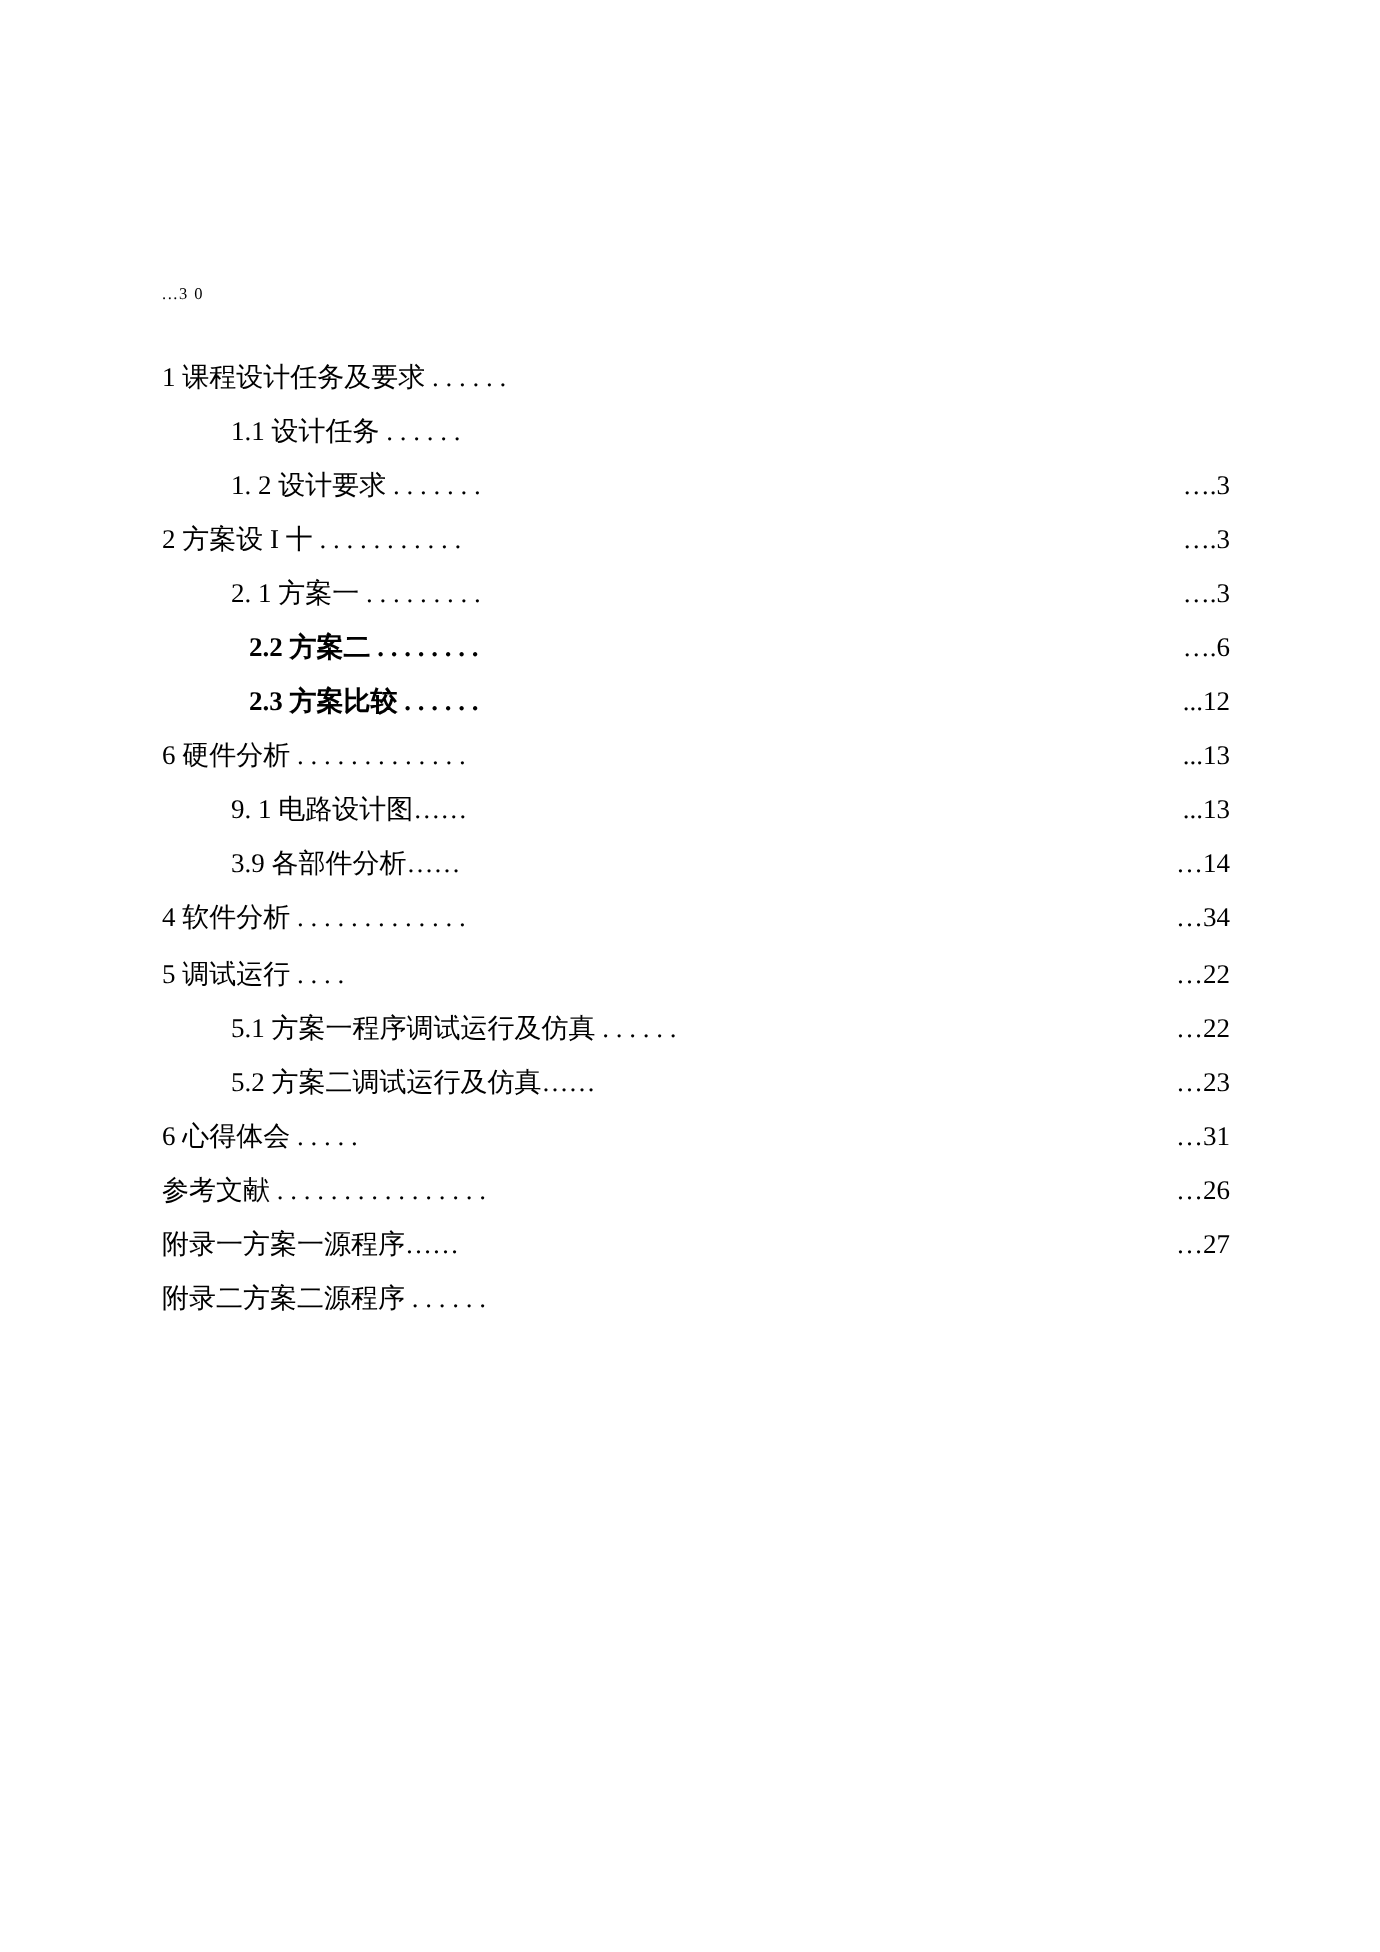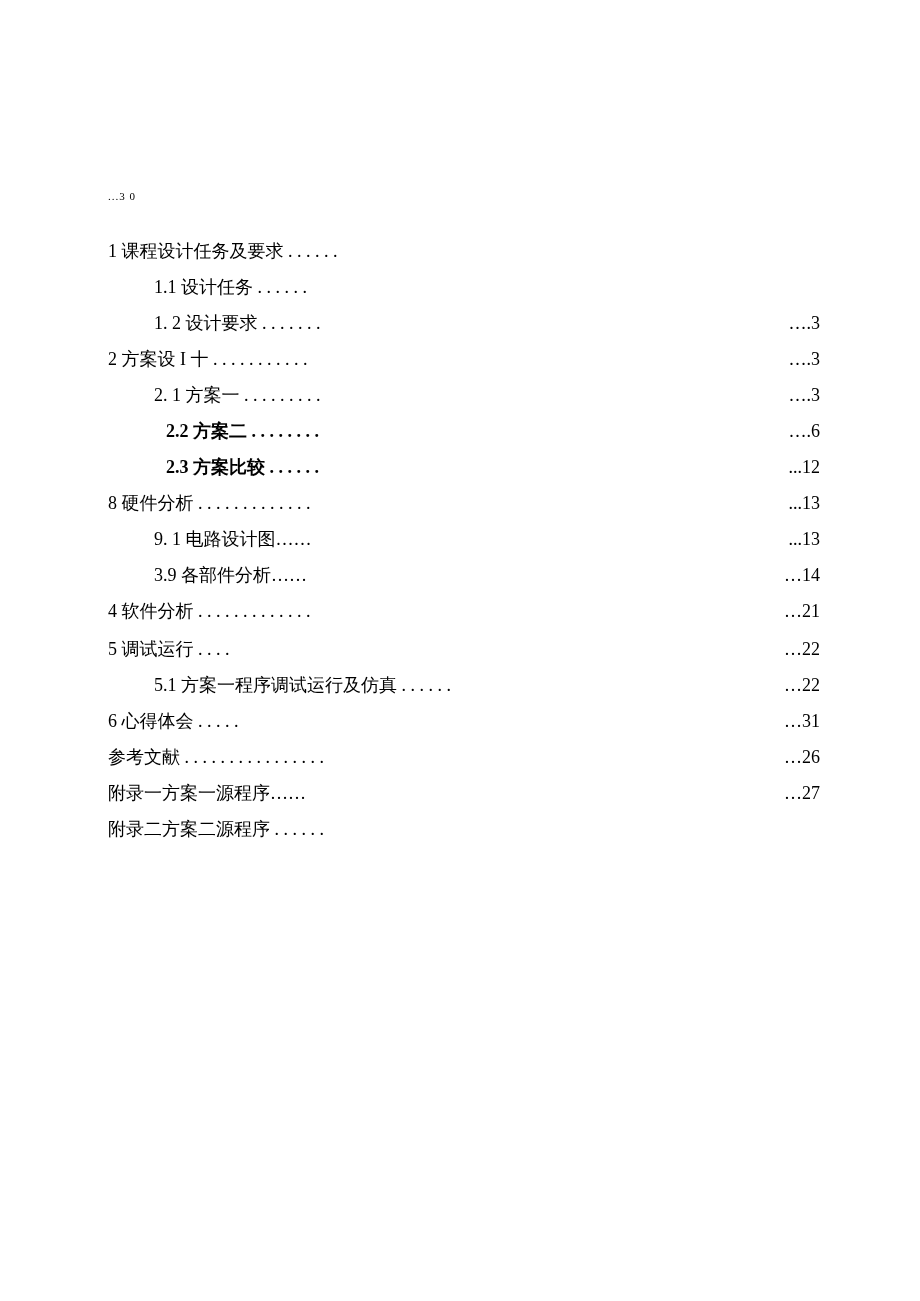--- a/index.html
+++ b/index.html
@@ -74,42 +74,46 @@
       </div>
       <div class="toc-row">
         <span class="toc-label indent-2">2.2   方案二 . . . . . . . .</span>
         <span class="toc-page">….6</span>
       </div>
       <div class="toc-row">
         <span class="toc-label indent-2">2.3   方案比较 . . . . . .</span>
         <span class="toc-page">...12</span>
       </div>
       <div class="toc-row">
-        <span class="toc-label ">8 硬件分析 . . . . . . . . . . . . .</span>
+        <span class="toc-label ">6 硬件分析 . . . . . . . . . . . . .</span>
         <span class="toc-page">...13</span>
       </div>
       <div class="toc-row">
         <span class="toc-label indent-1">9. 1 电路设计图……</span>
         <span class="toc-page">...13</span>
       </div>
       <div class="toc-row">
         <span class="toc-label indent-1">3.9 各部件分析……</span>
         <span class="toc-page">…14</span>
       </div>
       <div class="toc-row tight">
         <span class="toc-label ">4 软件分析 . . . . . . . . . . . . .</span>
-        <span class="toc-page">…21</span>
+        <span class="toc-page">…34</span>
       </div>
       <div class="toc-row">
         <span class="toc-label ">5 调试运行 . . . .</span>
         <span class="toc-page">…22</span>
       </div>
       <div class="toc-row">
         <span class="toc-label indent-1">5.1 方案一程序调试运行及仿真  . . . . . .</span>
         <span class="toc-page">…22</span>
+      </div>
+      <div class="toc-row">
+        <span class="toc-label indent-1">5.2 方案二调试运行及仿真……</span>
+        <span class="toc-page">…23</span>
       </div>
       <div class="toc-row">
         <span class="toc-label ">6 心得体会 . . . . .</span>
         <span class="toc-page">…31</span>
       </div>
       <div class="toc-row">
         <span class="toc-label ">参考文献 . . . . . . . . . . . . . . . .</span>
         <span class="toc-page">…26</span>
       </div>
       <div class="toc-row">

